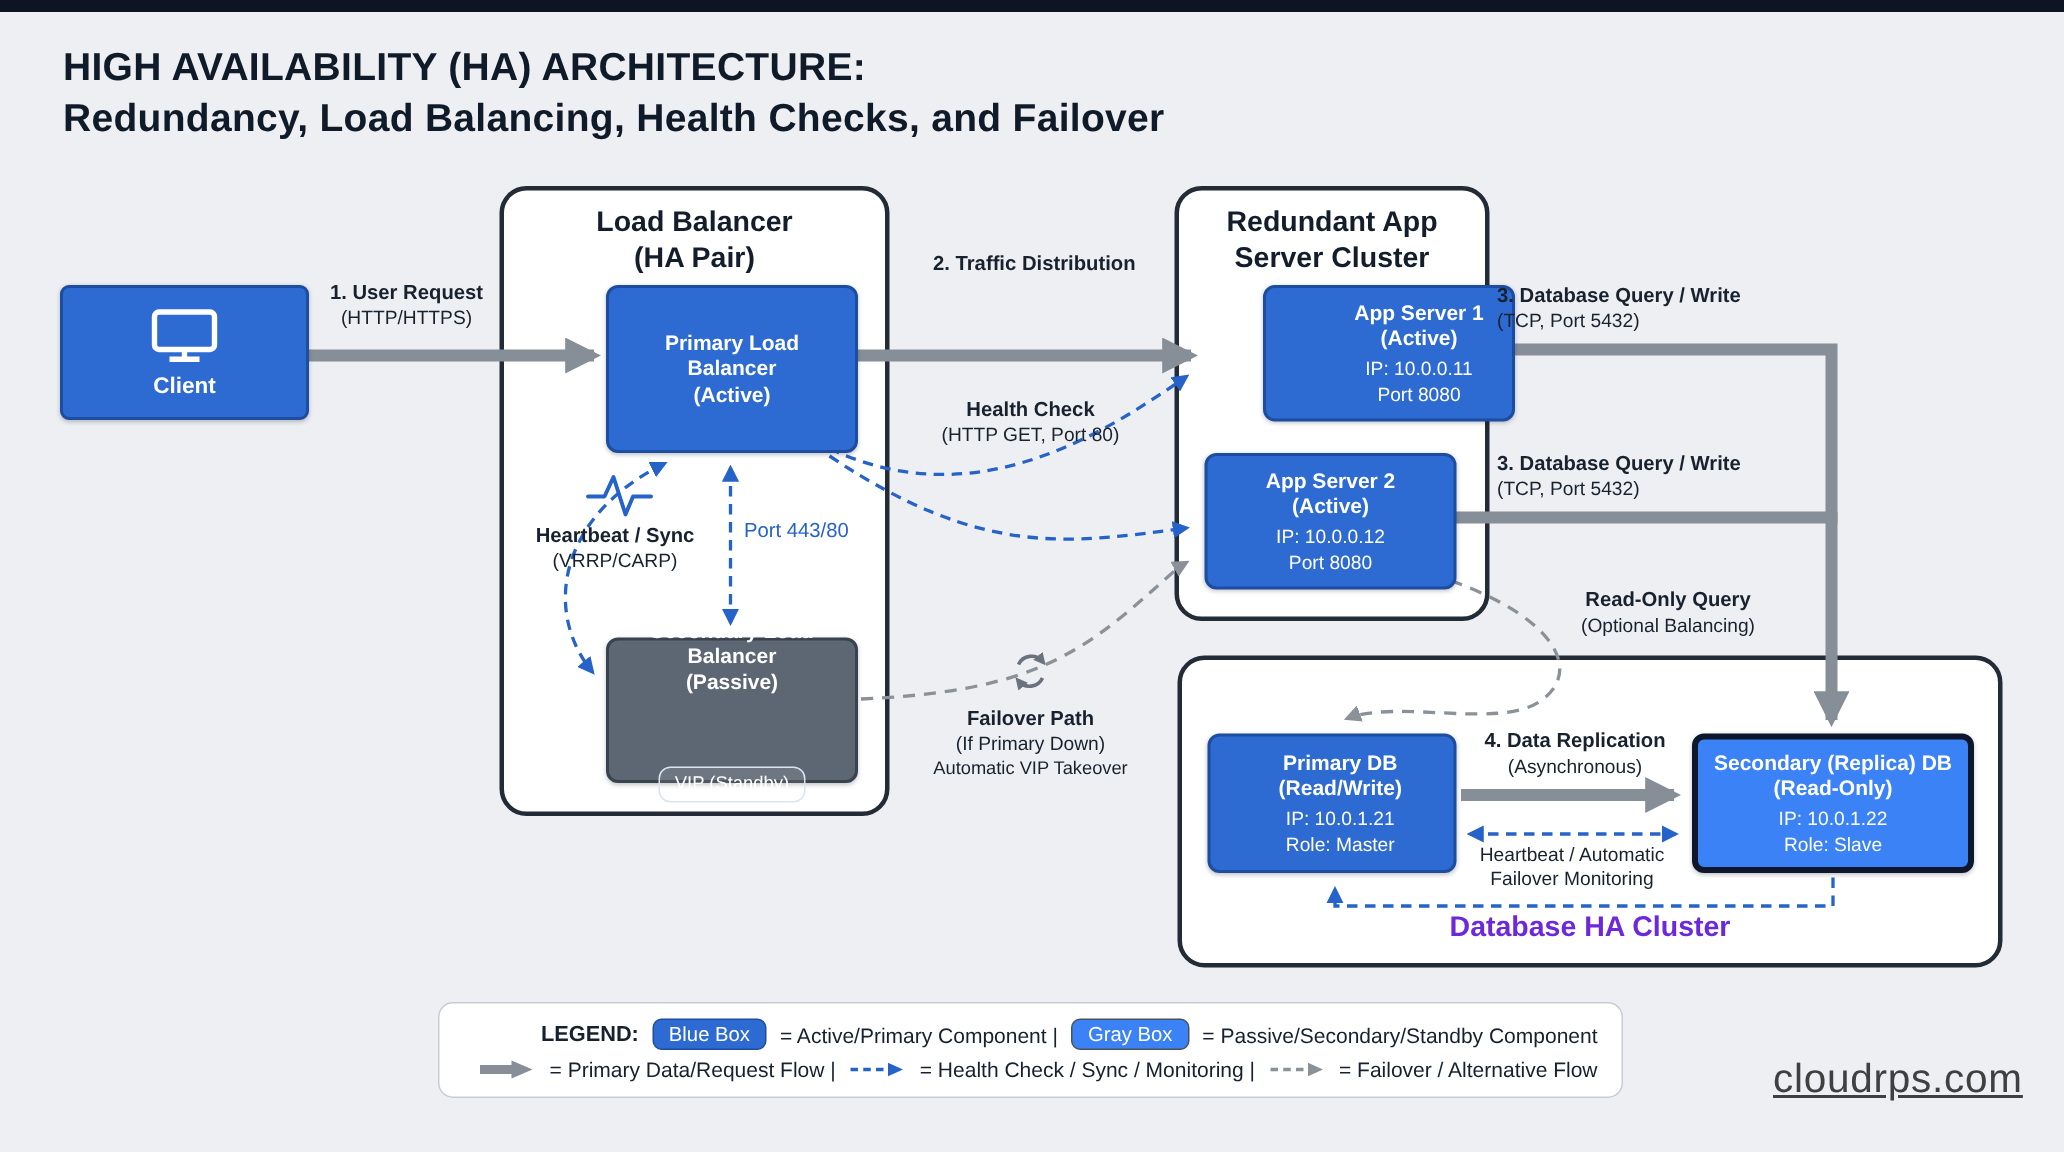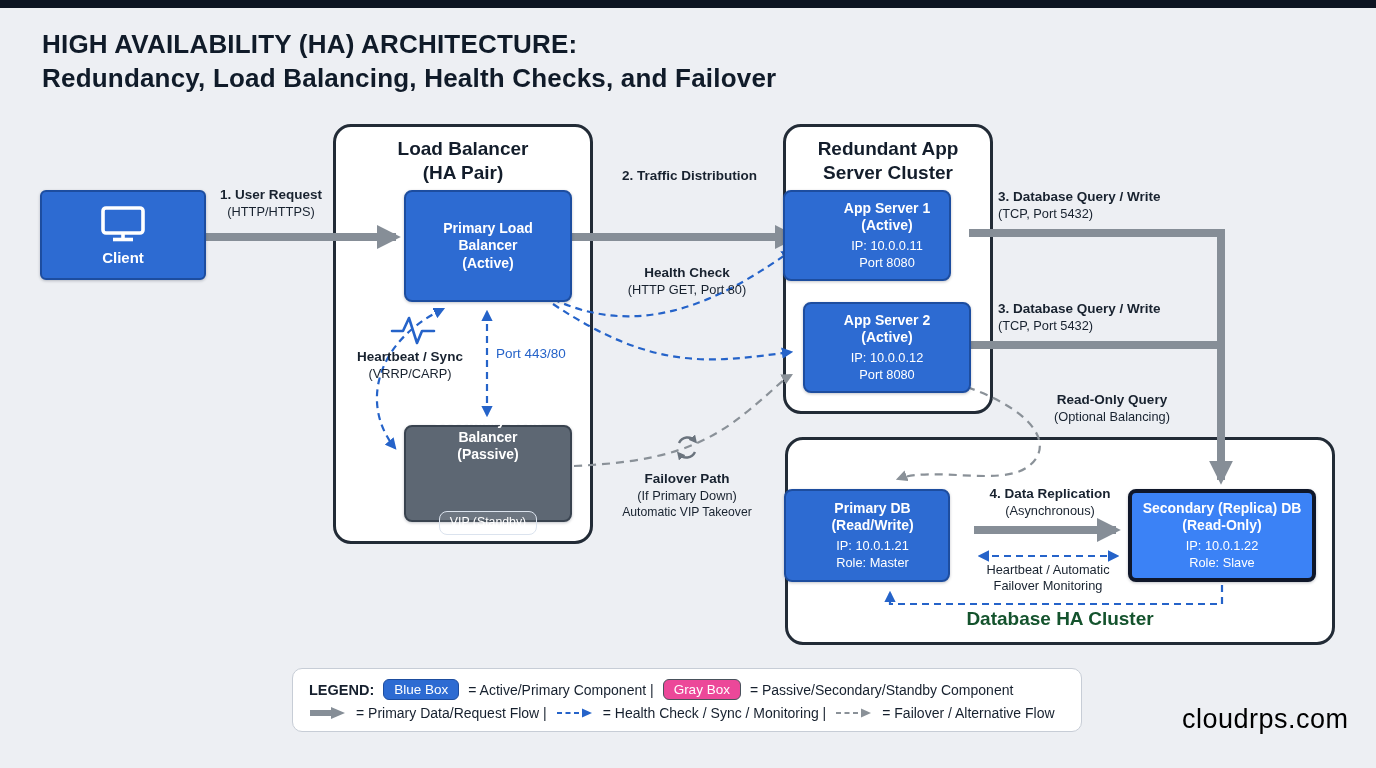--- a/index.html
+++ b/index.html
@@ -4,21 +4,21 @@
 <style>
   * { margin:0; padding:0; box-sizing:border-box; }
   html,body { width:1376px; height:768px; }
   body { position:relative; background:#edeff3; font-family:"Liberation Sans", sans-serif; color:#16202e; overflow:hidden; }
   .pre { white-space:pre-line; }
   .topbar { position:absolute; left:0; top:0; width:1376px; height:8px; background:#0d1522; z-index:6; }
   .page-title { position:absolute; left:42px; top:28px; font-size:26px; font-weight:bold; line-height:1.3; color:#101b29; letter-spacing:.2px; z-index:4; }
 
   .container { position:absolute; background:#ffffff; border:3px solid #222b36; border-radius:18px; z-index:1; }
   .container-title { text-align:center; font-weight:bold; font-size:19px; line-height:1.28; margin-top:10px; color:#131d2b; }
-  .db-title { position:absolute; left:0; right:0; bottom:12px; text-align:center; font-weight:bold; font-size:19px; color:#14532d; }
+  .db-title { position:absolute; left:0; right:0; bottom:12px; text-align:center; font-weight:bold; font-size:19px; color:#6d28d9; }
 
   svg.overlay { position:absolute; left:0; top:0; z-index:2; pointer-events:none; }
 
   .node { position:absolute; z-index:3; border-radius:8px; color:#fff; display:flex; flex-direction:column; align-items:center; justify-content:center; text-align:center; padding:6px; gap:4px; box-shadow:0 1px 3px rgba(10,20,40,.25); }
   .node.blue { background:#2d6bd2; border:2px solid #1d4d9f; }
   .node.gray { background:#5d6773; border:2px solid #39434f;gap:46px; }
   .node.slate { background:#3b82f6; border:4px solid #0f172a; }
   .node-title { font-weight:bold; font-size:14px; line-height:1.22; }
   .node-sub { font-size:12.8px; line-height:1.26; }
   .vip-badge { border:1.5px solid #dbe3ee; background:rgba(255,255,255,.10); border-radius:8px; padding:3px 10px; font-size:12.3px; line-height:1.25; margin-top:2px; }
@@ -27,28 +27,28 @@
   .client-label { color:#fff; font-weight:bold; font-size:15px; }
 
   .flow-label { position:absolute; z-index:4; text-align:center; color:#18222f; }
   .flow-label.la { text-align:left; }
   .ft { font-weight:bold; font-size:13.5px; line-height:1.3; }
   .fs { font-size:12.8px; line-height:1.28; }
   .fn { font-size:12.2px; line-height:1.3; margin-top:1px; }
   .port-label { position:absolute; z-index:4; color:#2563c9; font-size:13.5px; }
 
   .legend { position:absolute; left:292px; top:668px; width:790px; height:64px; background:#fff; border:1.5px solid #c7cdd6; border-radius:10px; z-index:3; padding:9px 16px 0 16px; }
-  .legend-row { display:flex; align-items:center; gap:9px; height:23px; font-size:14px; color:#16202e; }
+  .legend-row { display:flex; align-items:center; gap:9px; height:23px; font-size:14px; color:#16202e;justify-content:flex-end; }
   .legend-label { font-weight:bold; font-size:14.5px; }
   .chip { color:#fff; font-size:13.5px; padding:1.5px 10px 2.5px 10px; border-radius:6px; }
   .chip.blue { background:#2d6bd2; border:1.5px solid #1d4d9f; }
-  .chip.gray { background:#ec4899; border:1.5px solid #49525c; }
+  .chip.gray { background:#3b82f6; border:1.5px solid #49525c; }
   .legend-arrow { display:inline-block; flex:none; }
 
-  .watermark { position:absolute; left:1182px; top:704px; z-index:5; font-size:27px; color:#000000; letter-spacing:.5px; }
+  .watermark { position:absolute; left:1182px; top:704px; z-index:5; font-size:27px; color:#404040; letter-spacing:.5px;text-decoration:underline; }
 </style>
 </head>
 <body>
 
 <div class="topbar"></div>
 
 <div class="page-title pre">HIGH AVAILABILITY (HA) ARCHITECTURE:
 Redundancy, Load Balancing, Health Checks, and Failover</div>
 
 <div class="container" style="left:333px;top:124px;width:260px;height:420px;">
@@ -115,34 +115,34 @@
 Balancer
 (Active)</div>
 </div>
 <div class="node gray" style="left:404px;top:425px;width:168px;height:97px;">
   <div class="node-title pre">Secondary Load
 Balancer
 (Passive)</div>
   <div class="vip-badge pre">VIP (Standby)</div>
 </div>
 
-<div class="node blue" style="left:783px;top:190px;width:168px;height:91px;padding-left:46px;">
+<div class="node blue" style="left:842px;top:190px;width:168px;height:91px;padding-left:46px;">
   <div class="node-title pre">App Server 1
 (Active)</div>
   <div class="node-sub pre">IP: 10.0.0.11
 Port 8080</div>
 </div>
 <div class="node blue" style="left:803px;top:302px;width:168px;height:91px;">
   <div class="node-title pre">App Server 2
 (Active)</div>
   <div class="node-sub pre">IP: 10.0.0.12
 Port 8080</div>
 </div>
 
-<div class="node blue" style="left:784px;top:489px;width:166px;height:93px;padding-left:17px;">
+<div class="node blue" style="left:805px;top:489px;width:166px;height:93px;padding-left:17px;">
   <div class="node-title pre">Primary DB
 (Read/Write)</div>
   <div class="node-sub pre">IP: 10.0.1.21
 Role: Master</div>
 </div>
 <div class="node slate" style="left:1128px;top:489px;width:188px;height:93px;">
   <div class="node-title pre">Secondary (Replica) DB
 (Read-Only)</div>
   <div class="node-sub pre">IP: 10.0.1.22
 Role: Slave</div>

